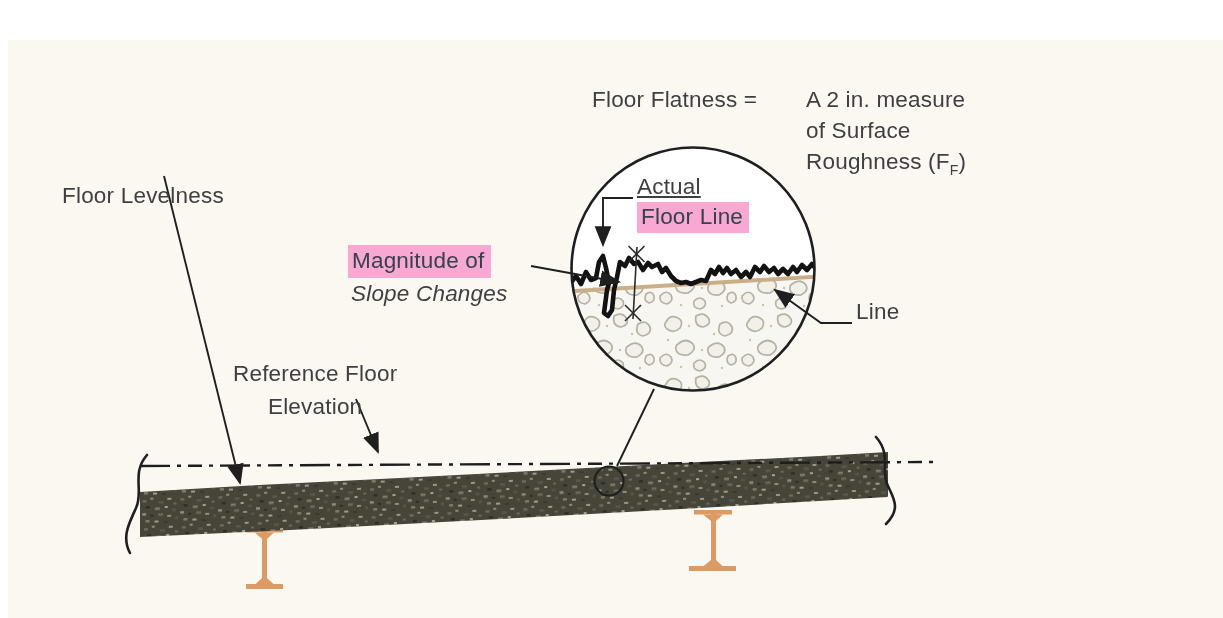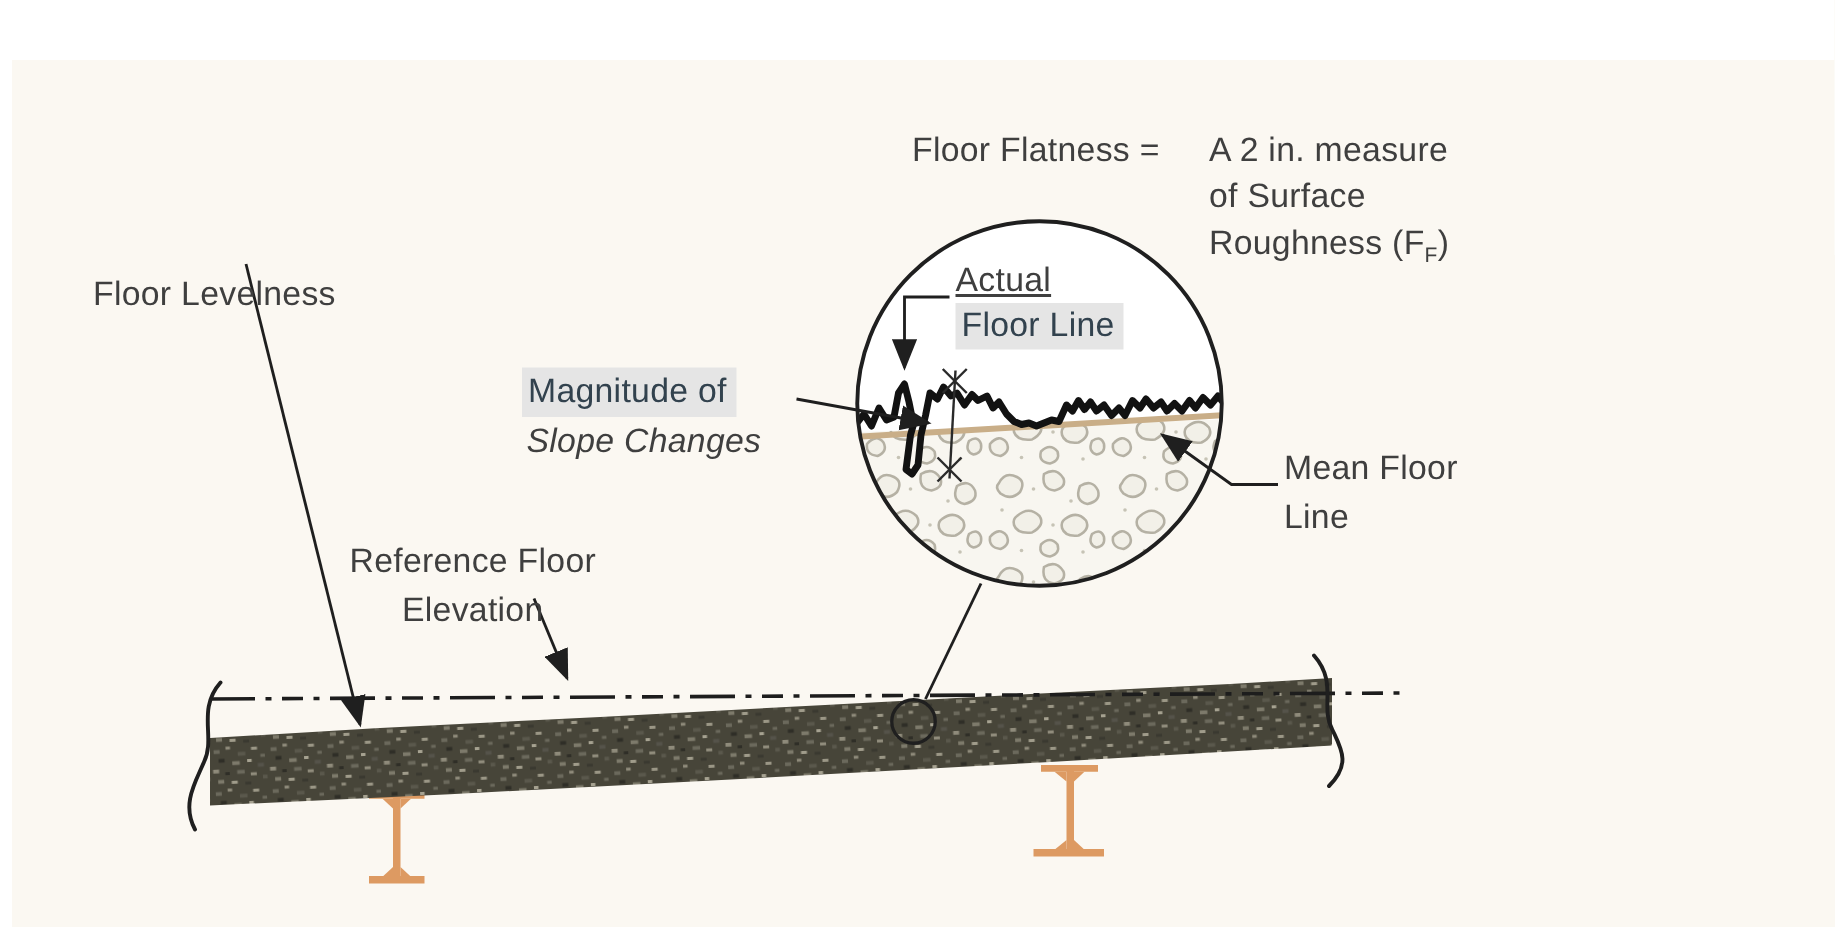--- a/index.html
+++ b/index.html
@@ -3,21 +3,21 @@
 <meta charset="utf-8">
 <style>
   html,body{margin:0;padding:0;}
   body{
     width:1223px;height:618px;position:relative;background:#ffffff;
     font-family:"Liberation Sans", sans-serif;color:#3f3f3f;overflow:hidden;
   }
   .panel{position:absolute;left:8px;top:40px;right:0;bottom:0;background:#fbf8f2;}
   svg.canvas{position:absolute;left:0;top:0;}
   .lbl{position:absolute;font-size:22.5px;line-height:32px;letter-spacing:.2px;color:#3f3f3f;white-space:nowrap;}
-  .hl{background:#e5e5e5;color:#32424e;padding:0 6px 1px 4px;display:inline-block;}
+  .hl{background:#f9a8d4;color:#32424e;padding:0 6px 1px 4px;display:inline-block;}
   .flat-row{display:flex;}
   sub.fsub{font-size:14px;}
 </style>
 </head>
 <body>
 
 <div class="panel"></div>
 
 <svg class="canvas" width="1223" height="618" viewBox="0 0 1223 618">
   <defs>
@@ -136,21 +136,21 @@
     <circle cx="693" cy="269" r="121.5" fill="none" stroke="#1f1f1f" stroke-width="2.6"></circle>
 
     <g stroke="#1f1f1f" stroke-width="1.9" fill="none">
       <path d="M633,198 L603,198 L603,245" marker-end="url(#arrow)"></path>
       <path d="M531,266 L619,282" marker-end="url(#arrow)"></path>
       <path d="M852,323 L821,323 L775,290" marker-end="url(#arrow)"></path>
     </g>
   </g>
 </svg>
 
-<div class="lbl flat-row" style="left:592px;top:84px;margin-left:16px;">
+<div class="lbl flat-row" style="left:592px;top:84px;">
   <span>Floor Flatness =</span>
 </div>
 <div class="lbl" style="left:806px;top:84px;line-height:31px;">
   <div>A 2 in. measure</div>
   <div>of Surface</div>
   <div><span>Roughness (F</span><sub class="fsub">F</sub><span>)</span></div>
 </div>
 
 <div class="lbl" style="left:62px;top:142px;margin-top:38px;">Floor Levelness</div>
 
@@ -158,20 +158,19 @@
   <div><span class="hl">Magnitude of</span></div>
   <div style="padding-left:3px;font-style:italic;">Slope Changes</div>
 </div>
 
 <div class="lbl" style="left:637px;top:172px;line-height:30px;text-decoration:underline;">
   <div>Actual</div>
   <div><span class="hl">Floor Line</span></div>
 </div>
 
 <div class="lbl" style="left:856px;top:295px;line-height:33px;">
-  <div>Mean Floor</div>
   <div>Line</div>
 </div>
 
 <div class="lbl" style="left:233px;top:357px;line-height:33px;text-align:center;">
   <div>Reference Floor</div>
   <div>Elevation</div>
 </div>
 
 </body></html>

